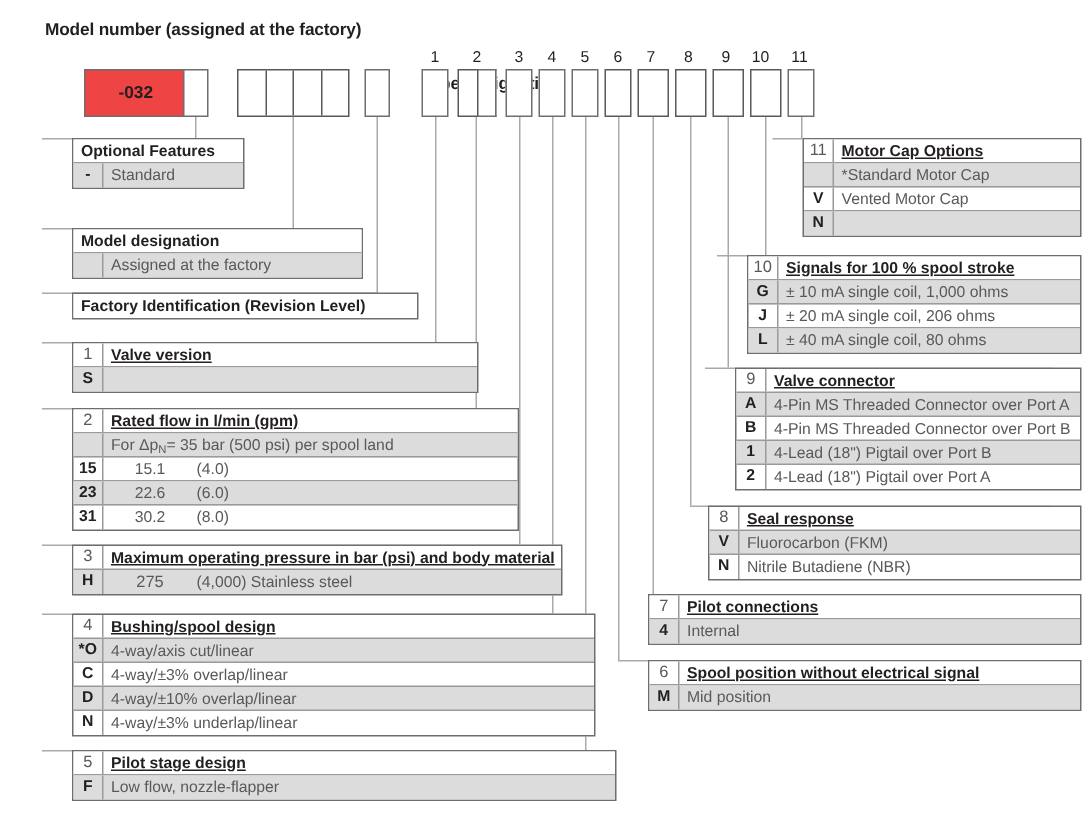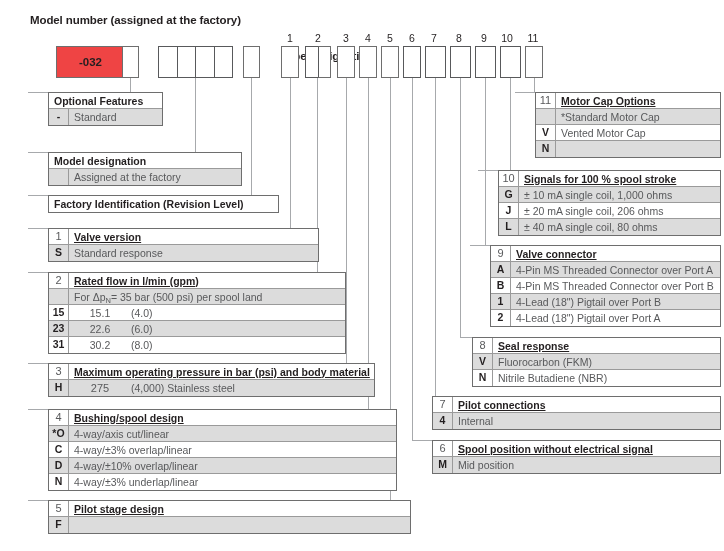--- a/index.html
+++ b/index.html
@@ -290,21 +290,20 @@
     </div>
   </div>
 
   <div class="tbl" style="left:28px; top:228px; width:271px;">
     <div class="row head">
       <div class="cellkey num">1</div>
       <div class="celltitle">Valve version</div>
     </div>
     <div class="row shade">
       <div class="cellkey">S</div>
-      <div class="cellval">Standard response</div>
     </div>
   </div>
 
   <div class="tbl" style="left:28px; top:272px; width:298px;">
     <div class="row head">
       <div class="cellkey num">2</div>
       <div class="celltitle">Rated flow in l/min (gpm)</div>
     </div>
     <div class="row shade">
       <div class="cellkey blank"></div>
@@ -370,20 +369,21 @@
     </div>
   </div>
 
   <div class="tbl" style="left:28px; top:500px; width:363px;">
     <div class="row head">
       <div class="cellkey num">5</div>
       <div class="celltitle">Pilot stage design</div>
     </div>
     <div class="row shade">
       <div class="cellkey">F</div>
+      <div class="cellval">Low flow, nozzle-flapper</div>
     </div>
   </div>
 
   <div class="tbl" style="left:412px; top:440px; width:289px;">
     <div class="row head">
       <div class="cellkey num">6</div>
       <div class="celltitle">Spool position without electrical signal</div>
     </div>
     <div class="row shade">
       <div class="cellkey">M</div>

